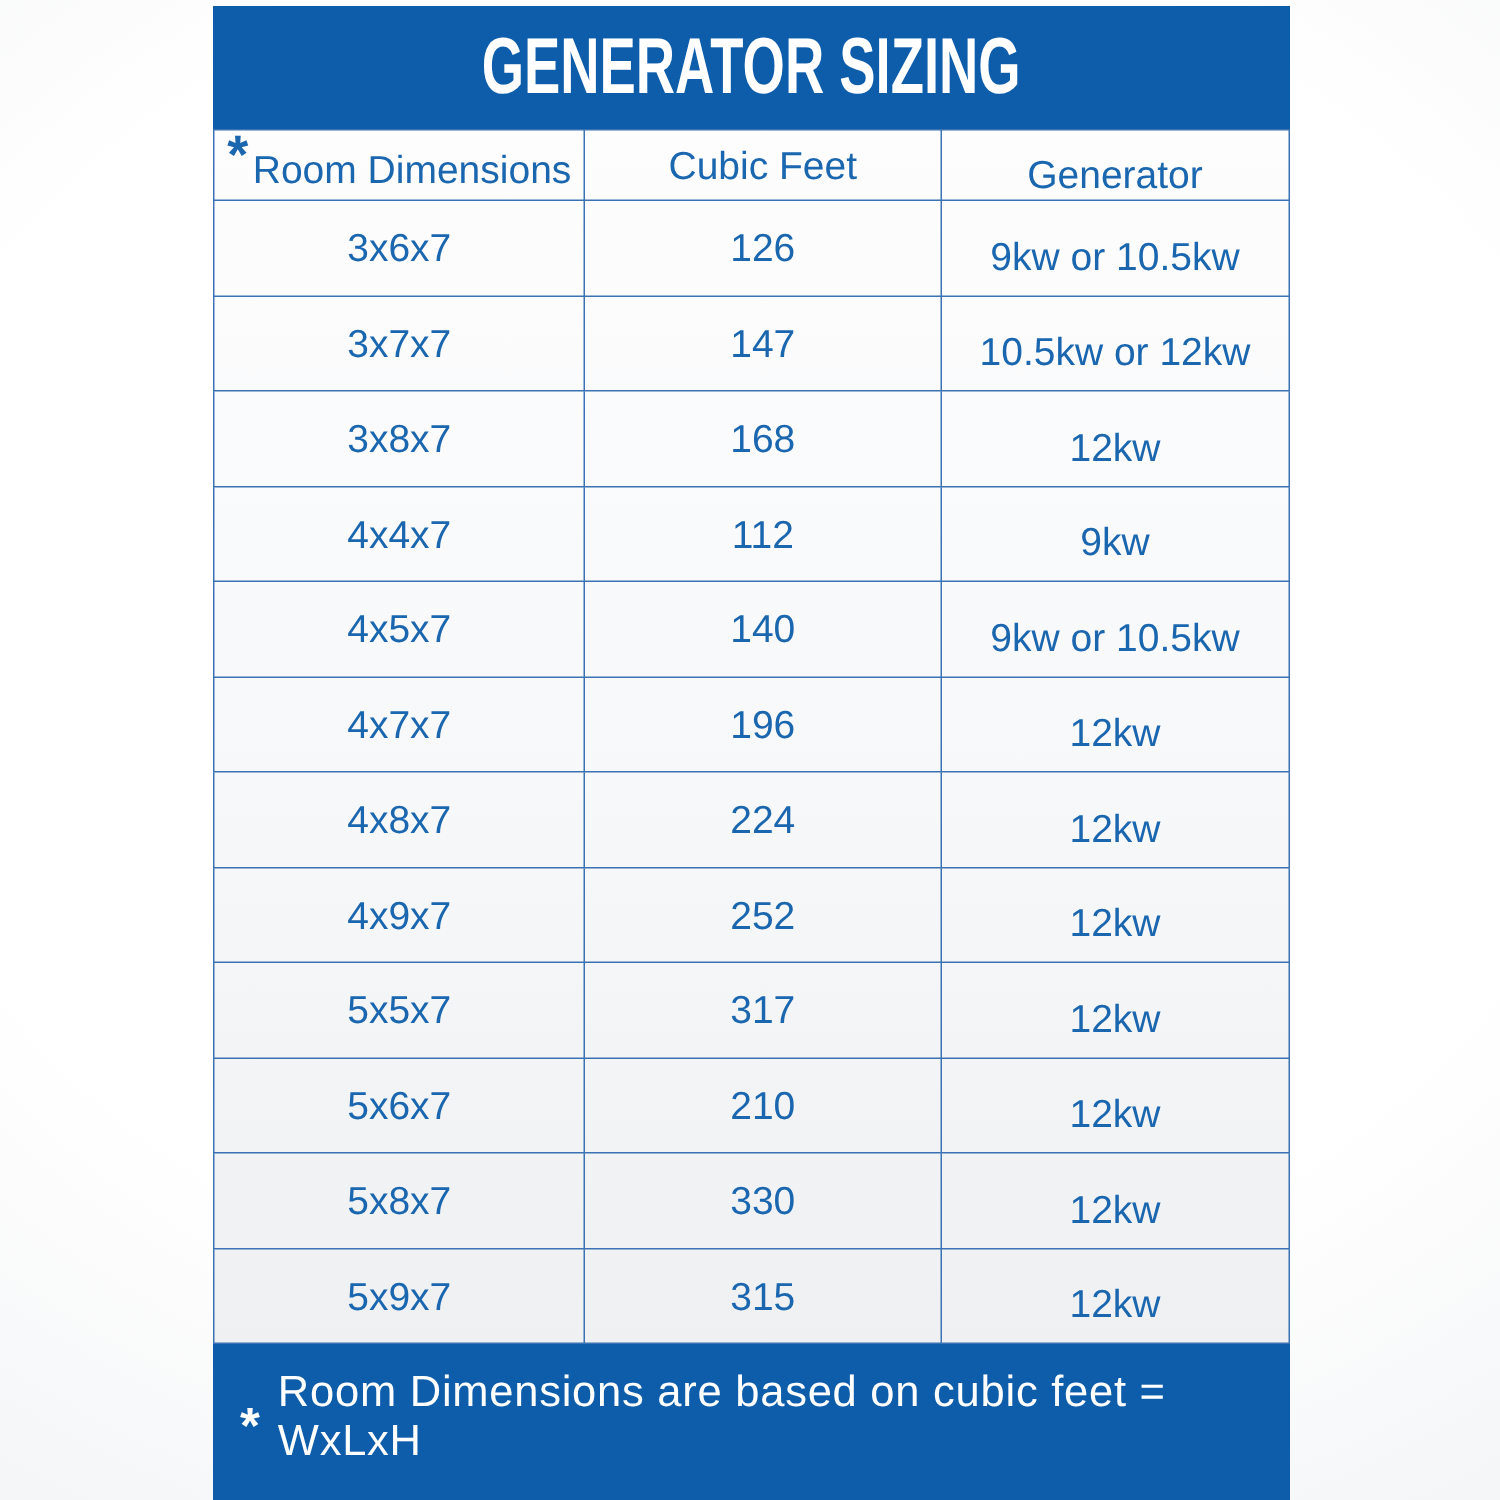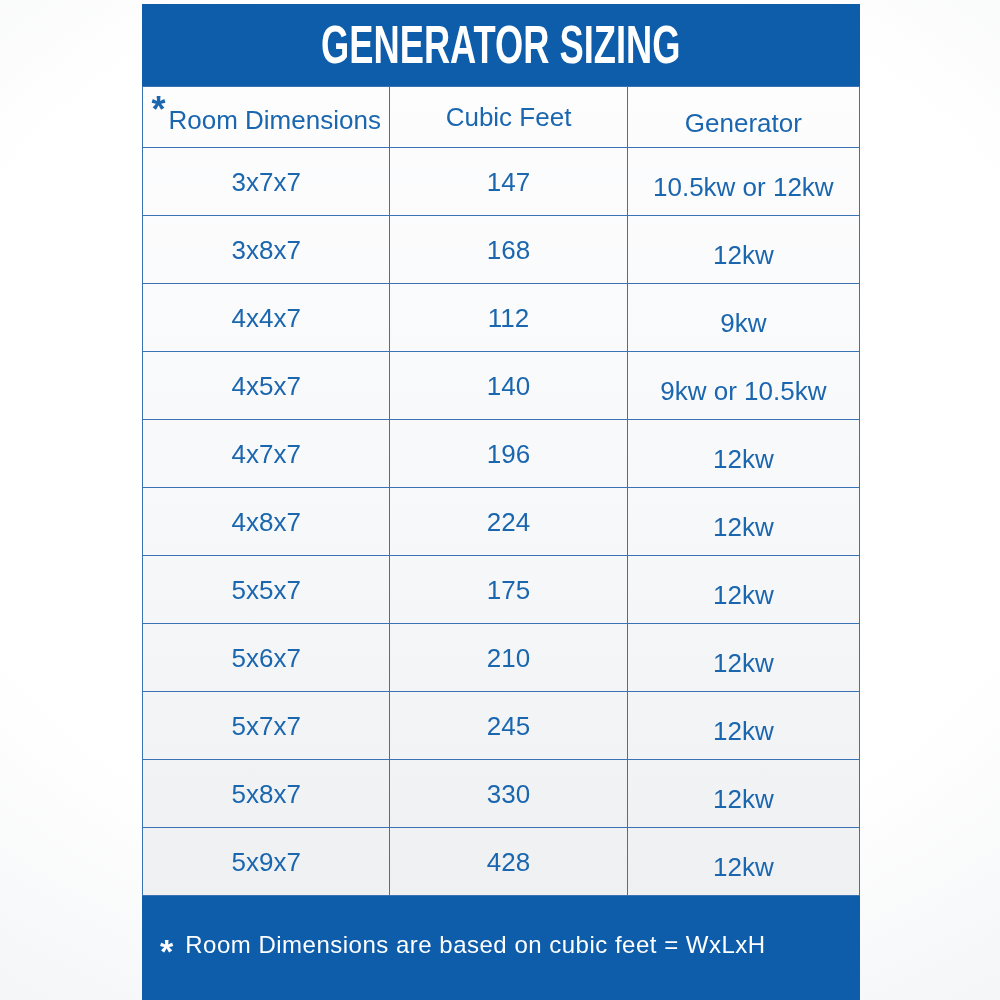--- a/index.html
+++ b/index.html
@@ -48,21 +48,21 @@
     width: 100%;
     height: 100%;
     border-collapse: collapse;
     table-layout: fixed;
   }
   col.c1 { width: 34.5%; }
   col.c2 { width: 33.1%; }
   col.c3 { width: 32.4%; }
   th, td {
     border: 1px solid #3a72b4;
-    height: 61px;
+    height: 47px;
     text-align: center;
     vertical-align: middle;
     color: #1a66af;
     font-size: 26px;
     font-weight: 400;
     padding: 0;
     line-height: 1;
   }
   th { font-weight: 400; }
   th .hdr-asterisk {
@@ -83,21 +83,21 @@
     color: #ffffff;
   }
   .footer-band .foot-asterisk {
     font-size: 34px;
     font-weight: 700;
     position: relative;
     top: 6px;
     margin-right: 12px;
   }
   .footer-band .foot-text {
-    font-size: 24px;
+    font-size: 29px;
     letter-spacing: 0.5px;
   }
 </style>
 </head>
 <body>
 
 <div class="page">
   <div class="panel">
 
     <div class="title-band">
@@ -115,20 +115,25 @@
           <tr>
             <th>
               <span class="hdr-asterisk">*</span><span>Room Dimensions</span>
             </th>
             <th>Cubic Feet</th>
             <th class="generator-header">Generator</th>
           </tr>
         </thead>
         <tbody id="table-body">
             <tr>
+              <td>3x6x7</td>
+              <td>126</td>
+              <td class="generator-cell">9kw or 10.5kw</td>
+            </tr>
+            <tr>
               <td>3x7x7</td>
               <td>147</td>
               <td class="generator-cell">10.5kw or 12kw</td>
             </tr>
             <tr>
               <td>3x8x7</td>
               <td>168</td>
               <td class="generator-cell">12kw</td>
             </tr>
             <tr>
@@ -145,42 +150,42 @@
               <td>4x7x7</td>
               <td>196</td>
               <td class="generator-cell">12kw</td>
             </tr>
             <tr>
               <td>4x8x7</td>
               <td>224</td>
               <td class="generator-cell">12kw</td>
             </tr>
             <tr>
+              <td>4x9x7</td>
+              <td>252</td>
+              <td class="generator-cell">12kw</td>
+            </tr>
+            <tr>
               <td>5x5x7</td>
-              <td>175</td>
+              <td>317</td>
               <td class="generator-cell">12kw</td>
             </tr>
             <tr>
               <td>5x6x7</td>
               <td>210</td>
-              <td class="generator-cell">12kw</td>
-            </tr>
-            <tr>
-              <td>5x7x7</td>
-              <td>245</td>
               <td class="generator-cell">12kw</td>
             </tr>
             <tr>
               <td>5x8x7</td>
               <td>330</td>
               <td class="generator-cell">12kw</td>
             </tr>
             <tr>
               <td>5x9x7</td>
-              <td>428</td>
+              <td>315</td>
               <td class="generator-cell">12kw</td>
             </tr>
           </tbody>
       </table>
     </div>
 
     <div class="footer-band">
       <span class="foot-asterisk">*</span>
       <span class="foot-text">Room Dimensions are based on cubic feet = WxLxH</span>
     </div>

